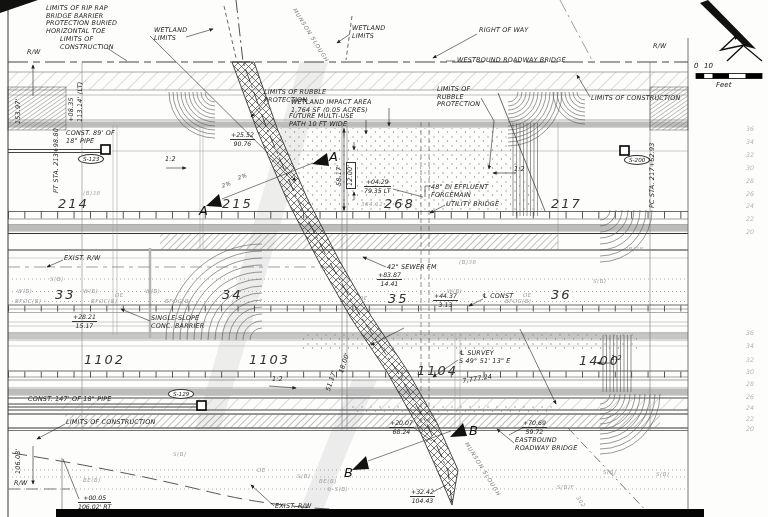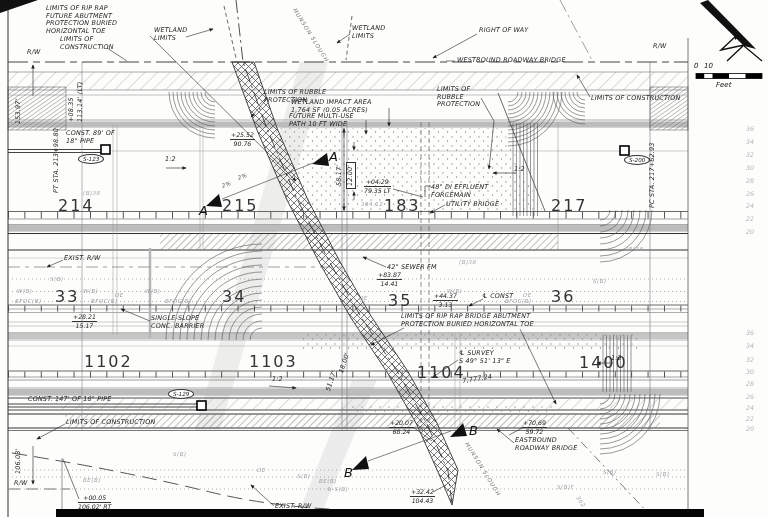--- a/index.html
+++ b/index.html
@@ -1,21 +1,21 @@
 <!DOCTYPE html>
 <html><head>
 <meta charset="utf-8">
 <style>
   html,body{margin:0;padding:0;background:#e8e8e8;}
   .sheet{position:relative;width:768px;height:517px;background:#fdfdfc;overflow:hidden;
          font-family:"DejaVu Sans",sans-serif;}
   .sheet svg{position:absolute;left:0;top:0;}
   .lbl{position:absolute;font-style:italic;font-size:6.4px;line-height:1.18;color:#1c1c1c;
        letter-spacing:.2px;white-space:pre-line;}
-  .sta{position:absolute;font-size:16px;letter-spacing:2px;color:#333;white-space:nowrap;}
+  .sta{position:absolute;font-style:italic;font-size:13px;letter-spacing:2px;color:#333;white-space:nowrap;}
   .u{position:absolute;font-style:italic;font-size:5.5px;color:#a0a0a6;letter-spacing:.5px;white-space:nowrap;}
   .elev{position:absolute;font-style:italic;font-size:6.2px;color:#b4b4b8;}
   .v{transform:rotate(-90deg);transform-origin:0 0;white-space:nowrap;}
   .frac{position:absolute;font-style:italic;font-size:6.2px;color:#1c1c1c;text-align:center;line-height:1.25;}
   .frac .t{display:block;border-bottom:.8px solid #333;padding:0 1px;}
   .frac .b{display:block;}
   .oval{position:absolute;font-style:italic;font-size:5.6px;color:#222;border:1px solid #333;
         border-radius:50%;padding:1px 4px;background:#fff;white-space:nowrap;}
   .sec{position:absolute;font-style:italic;font-size:13px;color:#111;}
   .box{border:.8px solid #333;padding:0 2px;background:rgba(255,255,255,.85);}
@@ -243,21 +243,21 @@
 
   <g>
     <rect x="696" y="73.5" width="66" height="5" fill="#fff" stroke="#000" stroke-width="0.8"></rect>
     <rect x="696" y="73.5" width="8.2" height="5" fill="#000"></rect>
     <rect x="712.5" y="73.5" width="16.5" height="5" fill="#000"></rect>
     <rect x="745.5" y="73.5" width="16.5" height="5" fill="#000"></rect>
   </g>
 </svg>
 
 <div class="lbl" style="left:46px;top:5px">LIMITS OF RIP RAP
-FUTURE ABUTMENT
+BRIDGE BARRIER
 PROTECTION BURIED
 HORIZONTAL TOE</div>
 <div class="lbl" style="left:60px;top:36px">LIMITS OF
 CONSTRUCTION</div>
 <div class="lbl" style="left:154px;top:27px">WETLAND
 LIMITS</div>
 <div class="lbl" style="left:297px;top:7px;transform:rotate(58deg);transform-origin:0 0;color:#777;font-size:5.5px;letter-spacing:1px;white-space:nowrap">MUNSON SLOUGH</div>
 <div class="lbl" style="left:352px;top:25px">WETLAND
 LIMITS</div>
 <div class="lbl" style="left:479px;top:27px">RIGHT OF WAY</div>
@@ -279,21 +279,21 @@
 <div class="lbl v" style="left:68px;top:122px">+08.35</div>
 <div class="lbl v" style="left:77px;top:122px">113.14' (LT)</div>
 <div class="lbl" style="left:66px;top:130px">CONST. 89' OF
 18" PIPE</div>
 <div class="oval" style="left:78px;top:154px">S-123</div>
 <div class="oval" style="left:624px;top:155px">S-200</div>
 <div class="oval" style="left:168px;top:389px">S-129</div>
 
 <div class="sta" style="left:58px;top:196px">214</div>
 <div class="sta" style="left:222px;top:196px">215</div>
-<div class="sta" style="left:384px;top:196px">183</div>
+<div class="sta" style="left:384px;top:196px">268</div>
 <div class="sta" style="left:551px;top:196px">217</div>
 <div class="sta" style="left:55px;top:287px">33</div>
 <div class="sta" style="left:222px;top:287px">34</div>
 <div class="sta" style="left:388px;top:291px">35</div>
 <div class="sta" style="left:551px;top:287px">36</div>
 <div class="sta" style="left:84px;top:352px">1102</div>
 <div class="sta" style="left:249px;top:352px">1103</div>
 <div class="sta" style="left:417px;top:363px">1104</div>
 <div class="sta" style="left:579px;top:353px">1400</div>
 
@@ -343,22 +343,20 @@
 <div class="lbl" style="left:514px;top:166px">1:2</div>
 <div class="lbl" style="left:165px;top:156px">1:2</div>
 <div class="lbl" style="left:272px;top:376px">1:2</div>
 <div class="lbl" style="left:611px;top:355px">1:2</div>
 <div class="lbl v" style="left:649px;top:208px">PC STA. 217+62.93</div>
 <div class="lbl" style="left:64px;top:255px">EXIST. R/W</div>
 <div class="lbl" style="left:151px;top:315px">SINGLE-SLOPE
 CONC. BARRIER</div>
 <div class="lbl" style="left:387px;top:264px">42" SEWER FM</div>
 <div class="lbl" style="left:482px;top:293px">℄ CONST</div>
-<div class="lbl" style="left:401px;top:313px">LIMITS OF RIP RAP BRIDGE ABUTMENT
-PROTECTION BURIED HORIZONTAL TOE</div>
 <div class="lbl" style="left:459px;top:350px">℄ SURVEY
 S 49° 51' 13" E</div>
 <div class="lbl" style="left:462px;top:378px;transform:rotate(-9deg);transform-origin:0 0">7,777.24</div>
 <div class="lbl" style="left:338px;top:372px;transform:rotate(-72deg);transform-origin:0 0;white-space:nowrap">18.00'</div>
 <div class="lbl" style="left:325px;top:390px;transform:rotate(-72deg);transform-origin:0 0;white-space:nowrap">51.17'</div>
 <div class="lbl" style="left:28px;top:396px">CONST. 147' OF 18" PIPE</div>
 <div class="lbl" style="left:66px;top:419px">LIMITS OF CONSTRUCTION</div>
 <div class="lbl v" style="left:15px;top:474px">106.03'</div>
 <div class="lbl" style="left:14px;top:480px">R/W</div>
 <div class="lbl" style="left:515px;top:437px">EASTBOUND

